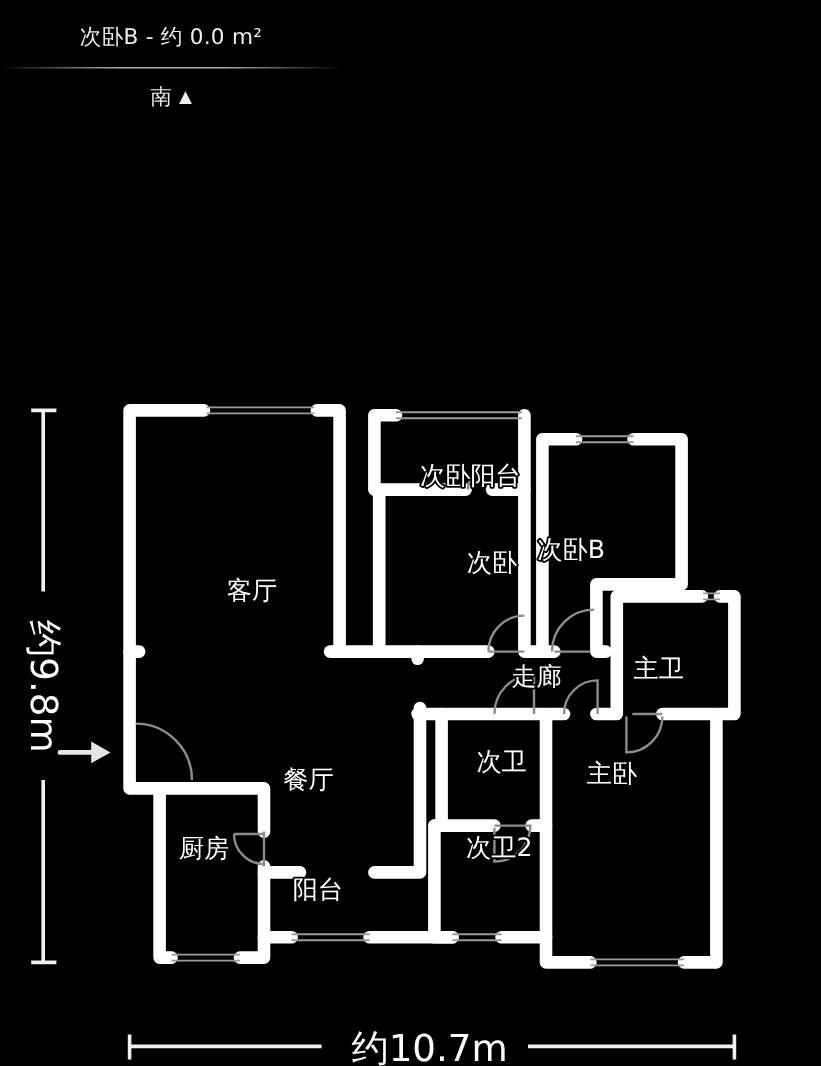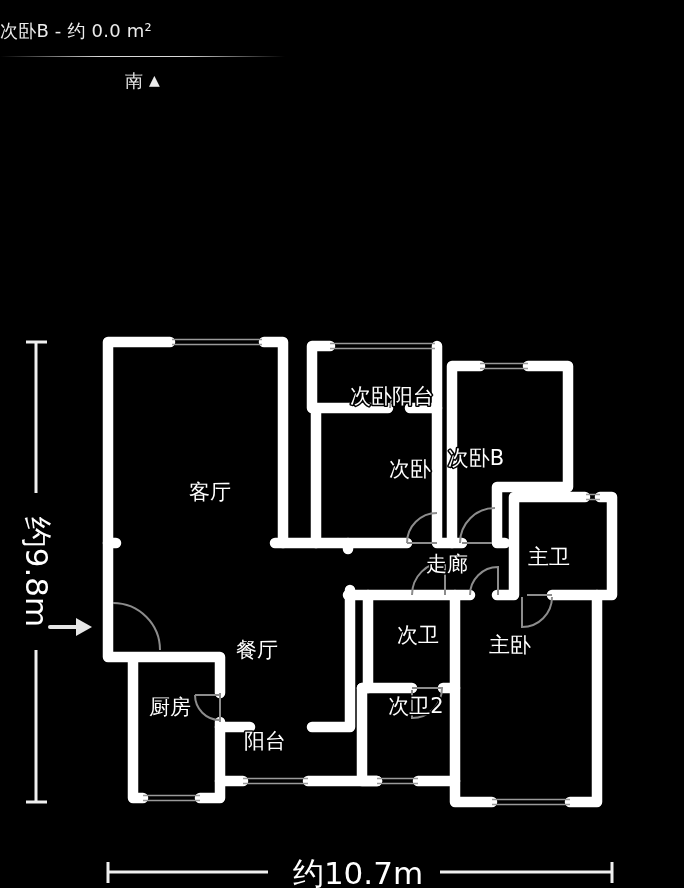--- a/index.html
+++ b/index.html
@@ -1,19 +1,19 @@
 <!DOCTYPE html>
 <html><head>
   <meta charset="utf-8">
   <style>
     html, body { margin: 0; padding: 0; background: #000; }
     body { width: 684px; height: 888px; position: relative; overflow: hidden;
            font-family: "DejaVu Sans", "Liberation Sans", sans-serif; color: #fff; }
     .header { position: absolute; left: 0; top: 0; width: 285px; height: 100px; }
-    .header-title { position: absolute; left: 0; width: 285px; top: 19px; text-align: left;
+    .header-title { position: absolute; left: 0; width: 285px; top: 19px; text-align: center;
                     font-size: 18px; color: #ececec; letter-spacing: 0.2px; }
     .header-divider { position: absolute; left: 0; top: 56px; width: 285px; height: 1px;
                       background: linear-gradient(to right, rgba(255,255,255,0) 0%, rgba(255,255,255,0.85) 35%, rgba(255,255,255,0.85) 65%, rgba(255,255,255,0) 100%); }
     .header-direction { position: absolute; left: 0; width: 285px; top: 69px; text-align: center;
                         font-size: 18px; color: #ececec; }
     .header-direction .tri { font-size: 14px; margin-left: 6px; position: relative; top: -2px; }
     svg.plan { position: absolute; left: 0; top: 0; }
     .wall { fill: none; stroke: #fff; stroke-width: 10.5; stroke-linecap: round; stroke-linejoin: round; }
     .win  { fill: none; stroke: #9a9a9a; stroke-width: 1.6; }
     .door { fill: none; stroke: #8c8c8c; stroke-width: 2; }

